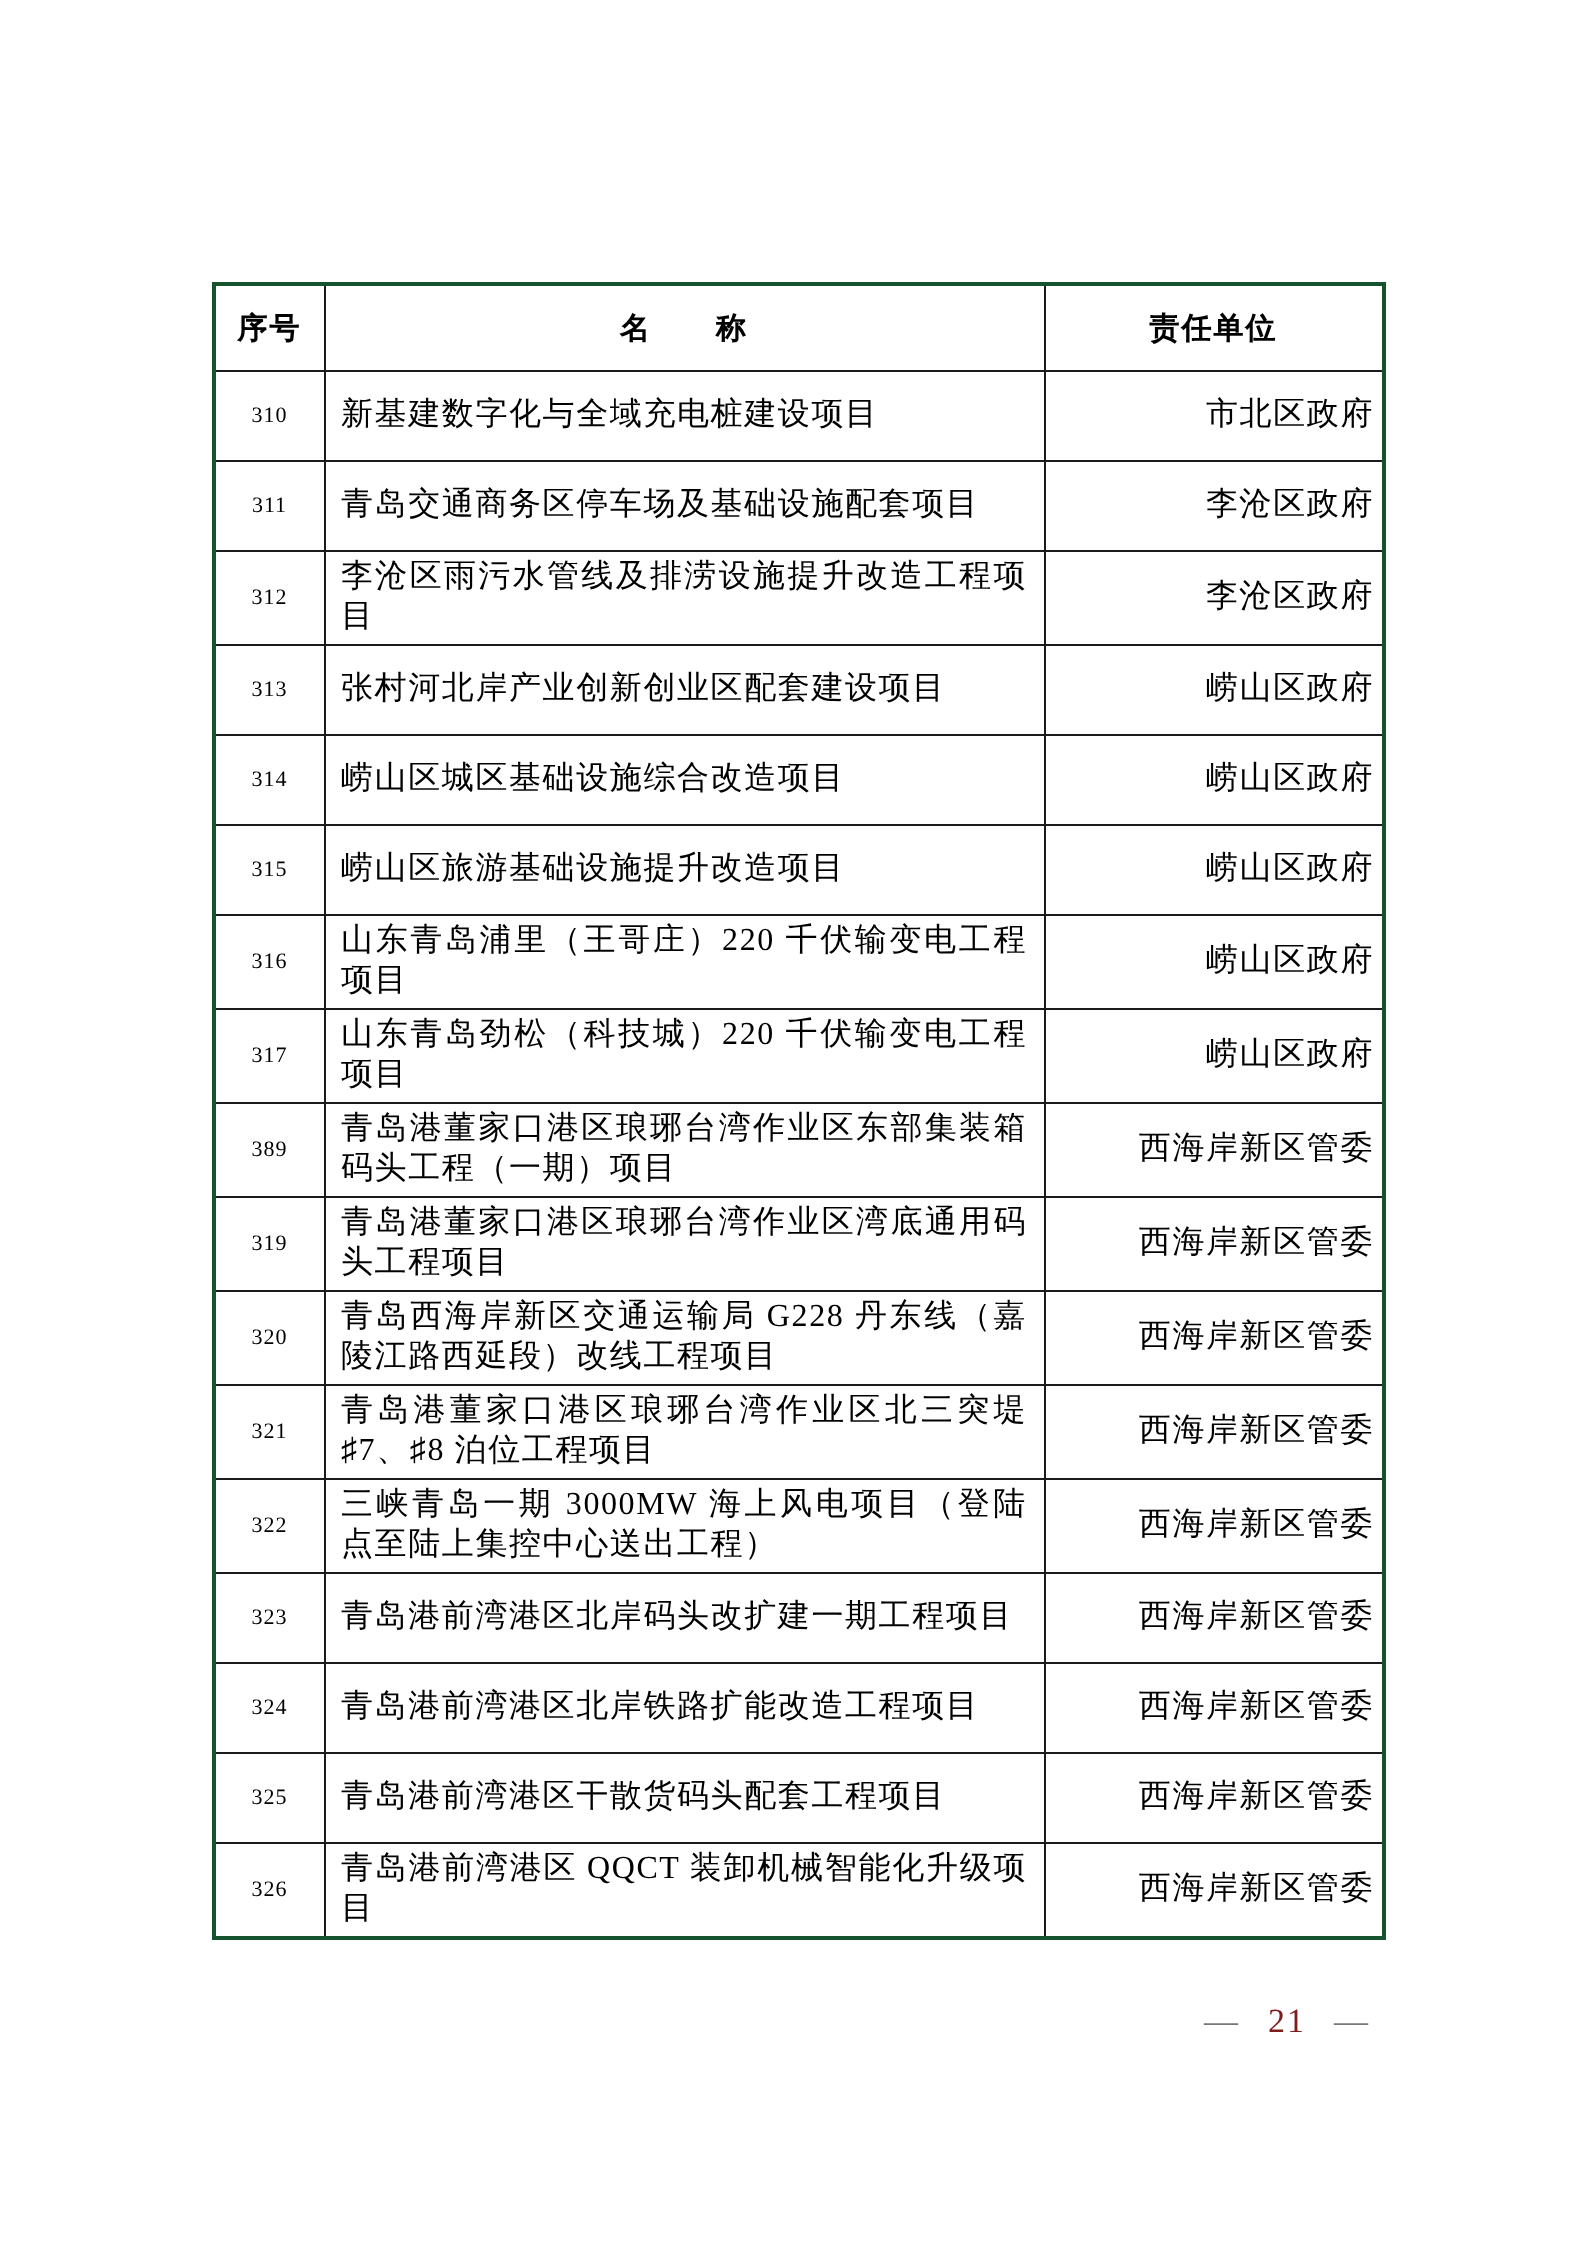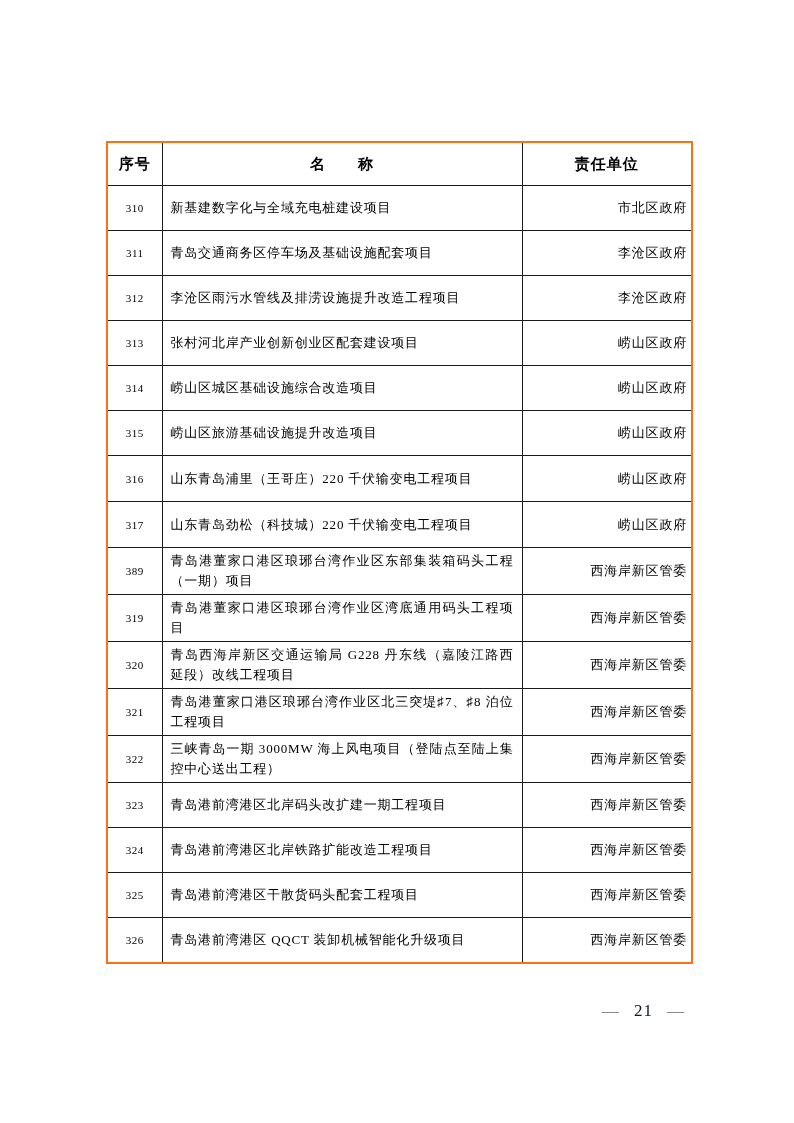--- a/index.html
+++ b/index.html
@@ -21,34 +21,34 @@
     left: 106px;
     top: 141px;
     width: 585px;
     border-collapse: collapse;
     table-layout: fixed;
   }
   table.doc-table, table.doc-table th, table.doc-table td {
     border: 1px solid #1a1a1a;
   }
   table.doc-table {
-    border: 2px solid #f97316;
+    border: 2px solid #14532d;
   }
   th {
     height: 42px;
     font-family: "Liberation Sans", "DejaVu Sans", sans-serif;
     font-weight: 600;
     font-size: 15px;
     text-align: center;
     vertical-align: middle;
     letter-spacing: 1px;
     padding: 0;
   }
   td {
-    font-size: 13px;
+    font-size: 16px;
     line-height: 20px;
     letter-spacing: 0.8px;
     vertical-align: middle;
     padding: 3px 4px;
   }
   td.c-seq {
     text-align: center;
     letter-spacing: 0.5px;
     font-size: 11px;
   }
@@ -65,21 +65,21 @@
   .page-number {
     position: absolute;
     top: 1001px;
     right: 109px;
     font-size: 17px;
     letter-spacing: 1px;
     white-space: pre;
     color: #111;
   }
   .page-number .dash { color: #777; }
-  .page-number .num { color: #0f172a; padding: 0 14px; }
+  .page-number .num { color: #7f1d1d; padding: 0 14px; }
 </style>
 </head>
 <body>
 
 <div class="page">
 
   <table class="doc-table">
     <colgroup>
       <col style="width:55px">
       <col style="width:360px">

